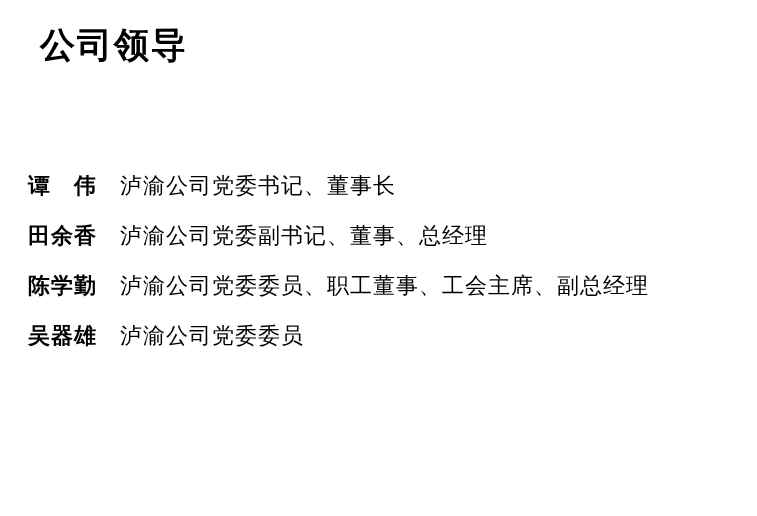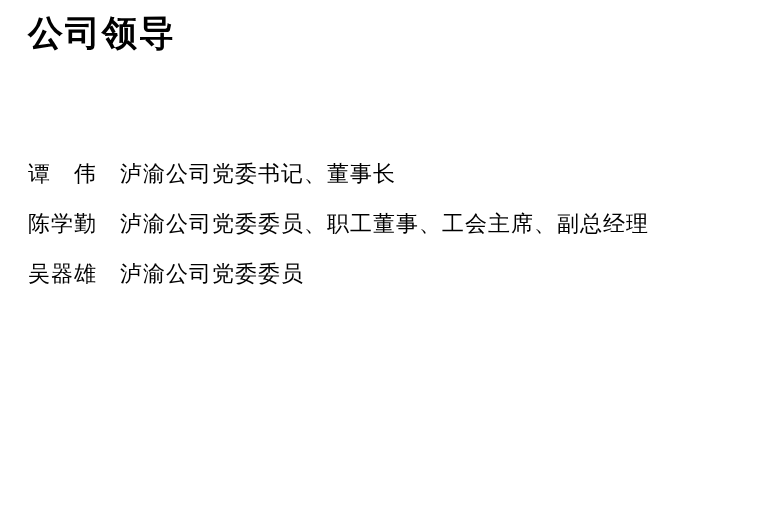--- a/index.html
+++ b/index.html
@@ -15,41 +15,41 @@
     color: #000000;
   }
   .page {
     box-sizing: border-box;
     width: 757px;
     height: 516px;
     padding: 16px 20px 0 28px;
     background: #ffffff;
   }
   .page-title {
-    margin: 0;
+    margin: 12px;
     font-size: 35px;
     line-height: 35px;
     font-weight: bold;
     letter-spacing: 2px;
     color: #000000;
   }
   .leader-list {
     margin-top: 112px;
   }
   .leader-row {
     display: flex;
     align-items: baseline;
     font-size: 22px;
     line-height: 22px;
     margin-bottom: 28px;
     letter-spacing: 1px;
     white-space: nowrap;
   }
   .leader-name {
-    font-weight: normal;
+    font-weight: bold;
     min-width: 67px;
     margin-right: 23px;
     flex: 0 0 auto;
   }
   .leader-title {
     font-weight: normal;
     flex: 0 0 auto;
     font-family: Liberation Serif, serif;
   }
 </style>
@@ -58,20 +58,24 @@
 
 <div class="page">
   <h1 class="page-title">公司领导</h1>
 
   <div class="leader-list">
   <div class="leader-row">
     <span class="leader-name">谭　伟</span>
     <span class="leader-title">泸渝公司党委书记、董事长</span>
   </div>
 
+  <div class="leader-row">
+    <span class="leader-name">田余香</span>
+    <span class="leader-title">泸渝公司党委副书记、董事、总经理</span>
+  </div>
 
 
   <div class="leader-row">
     <span class="leader-name">陈学勤</span>
     <span class="leader-title">泸渝公司党委委员、职工董事、工会主席、副总经理</span>
   </div>
 
 
   <div class="leader-row">
     <span class="leader-name">吴器雄</span>

